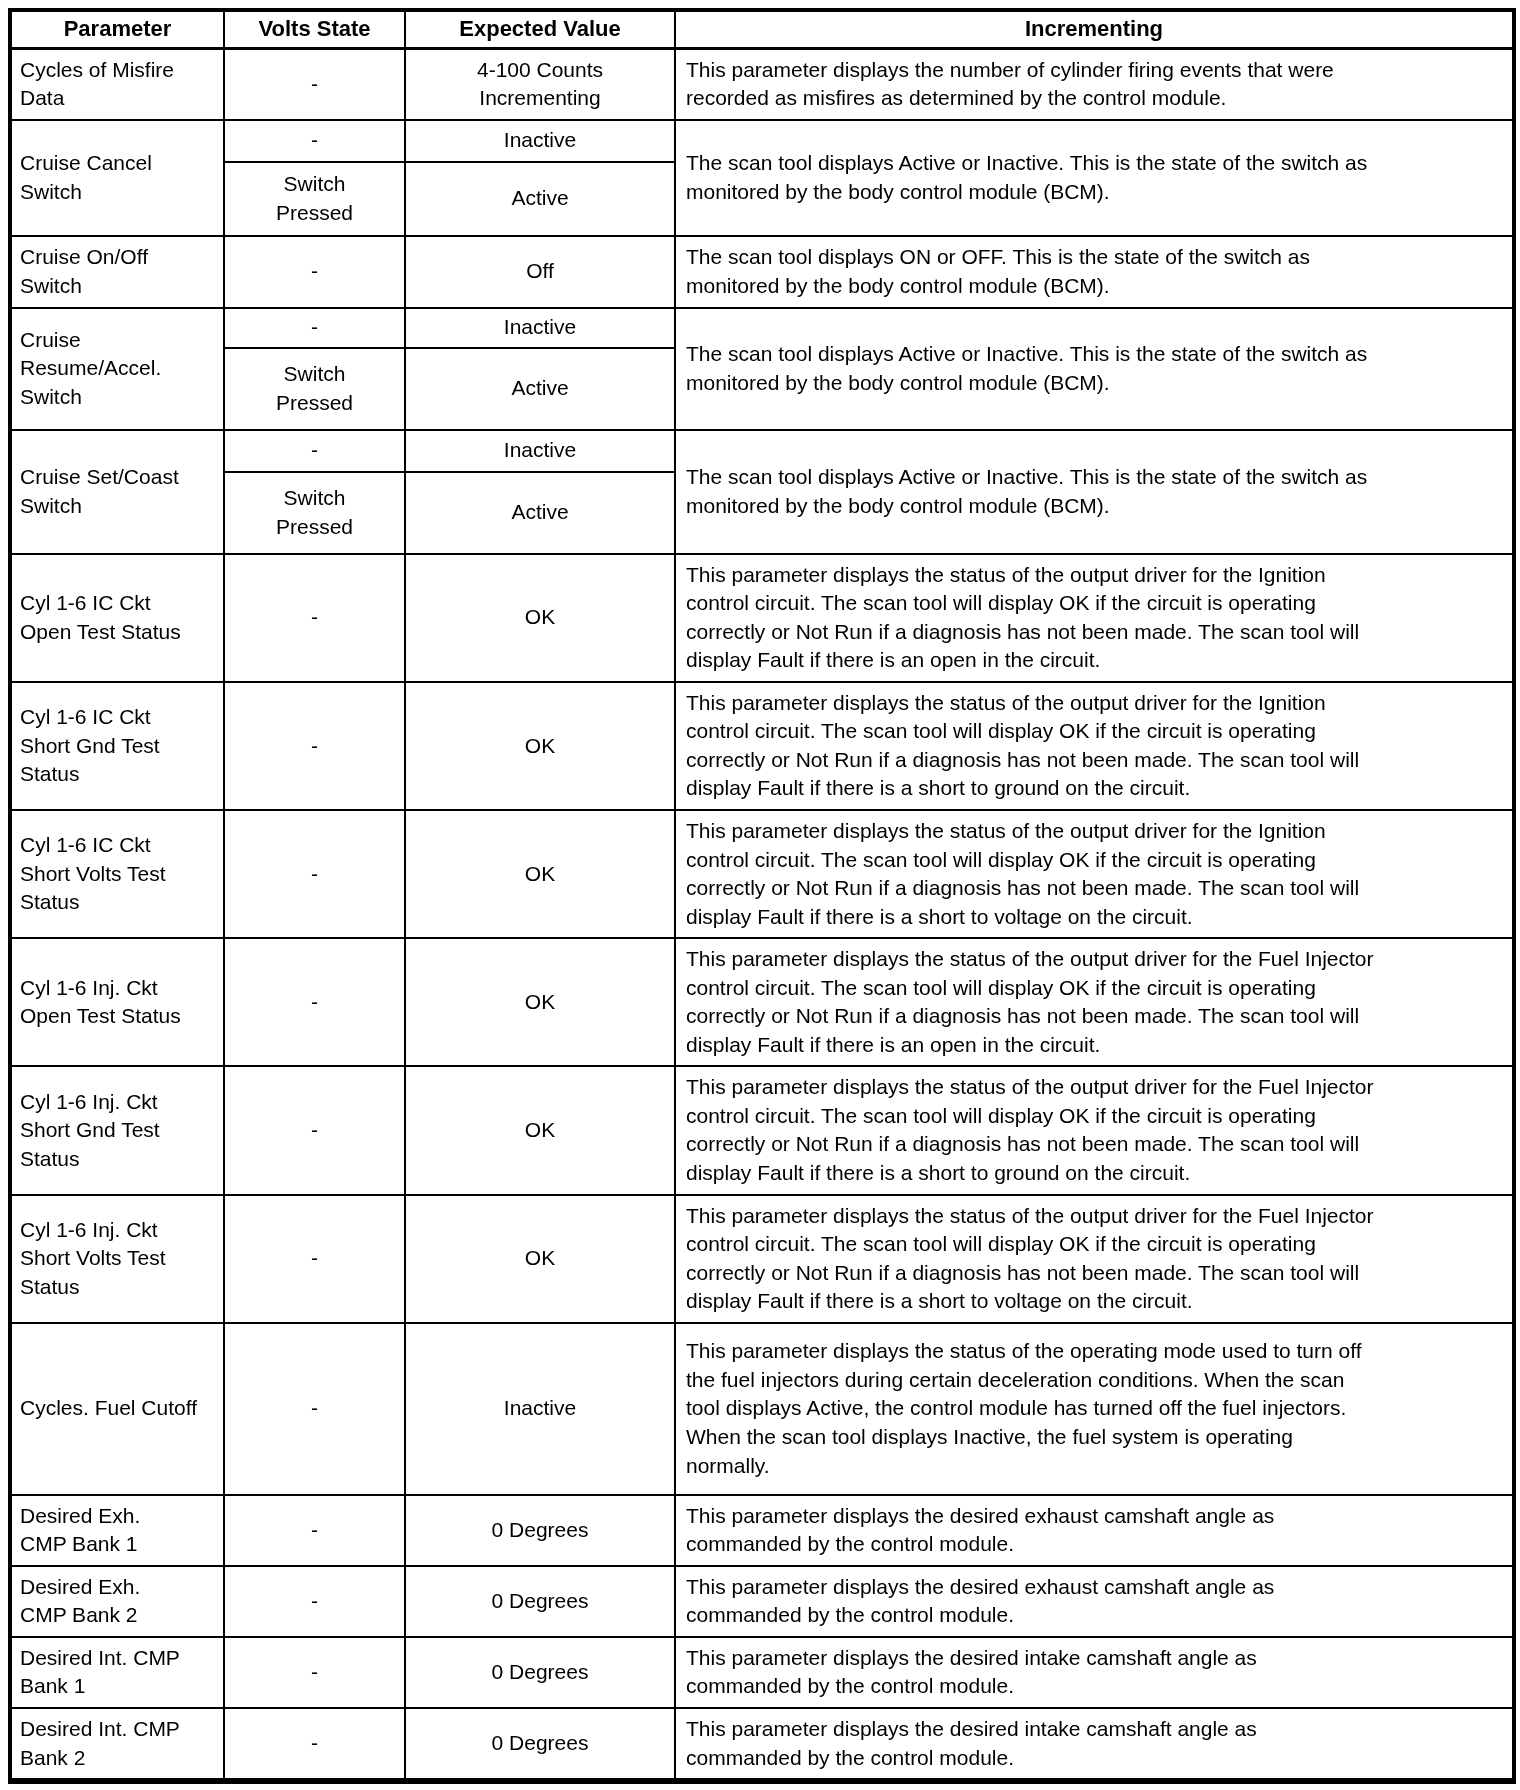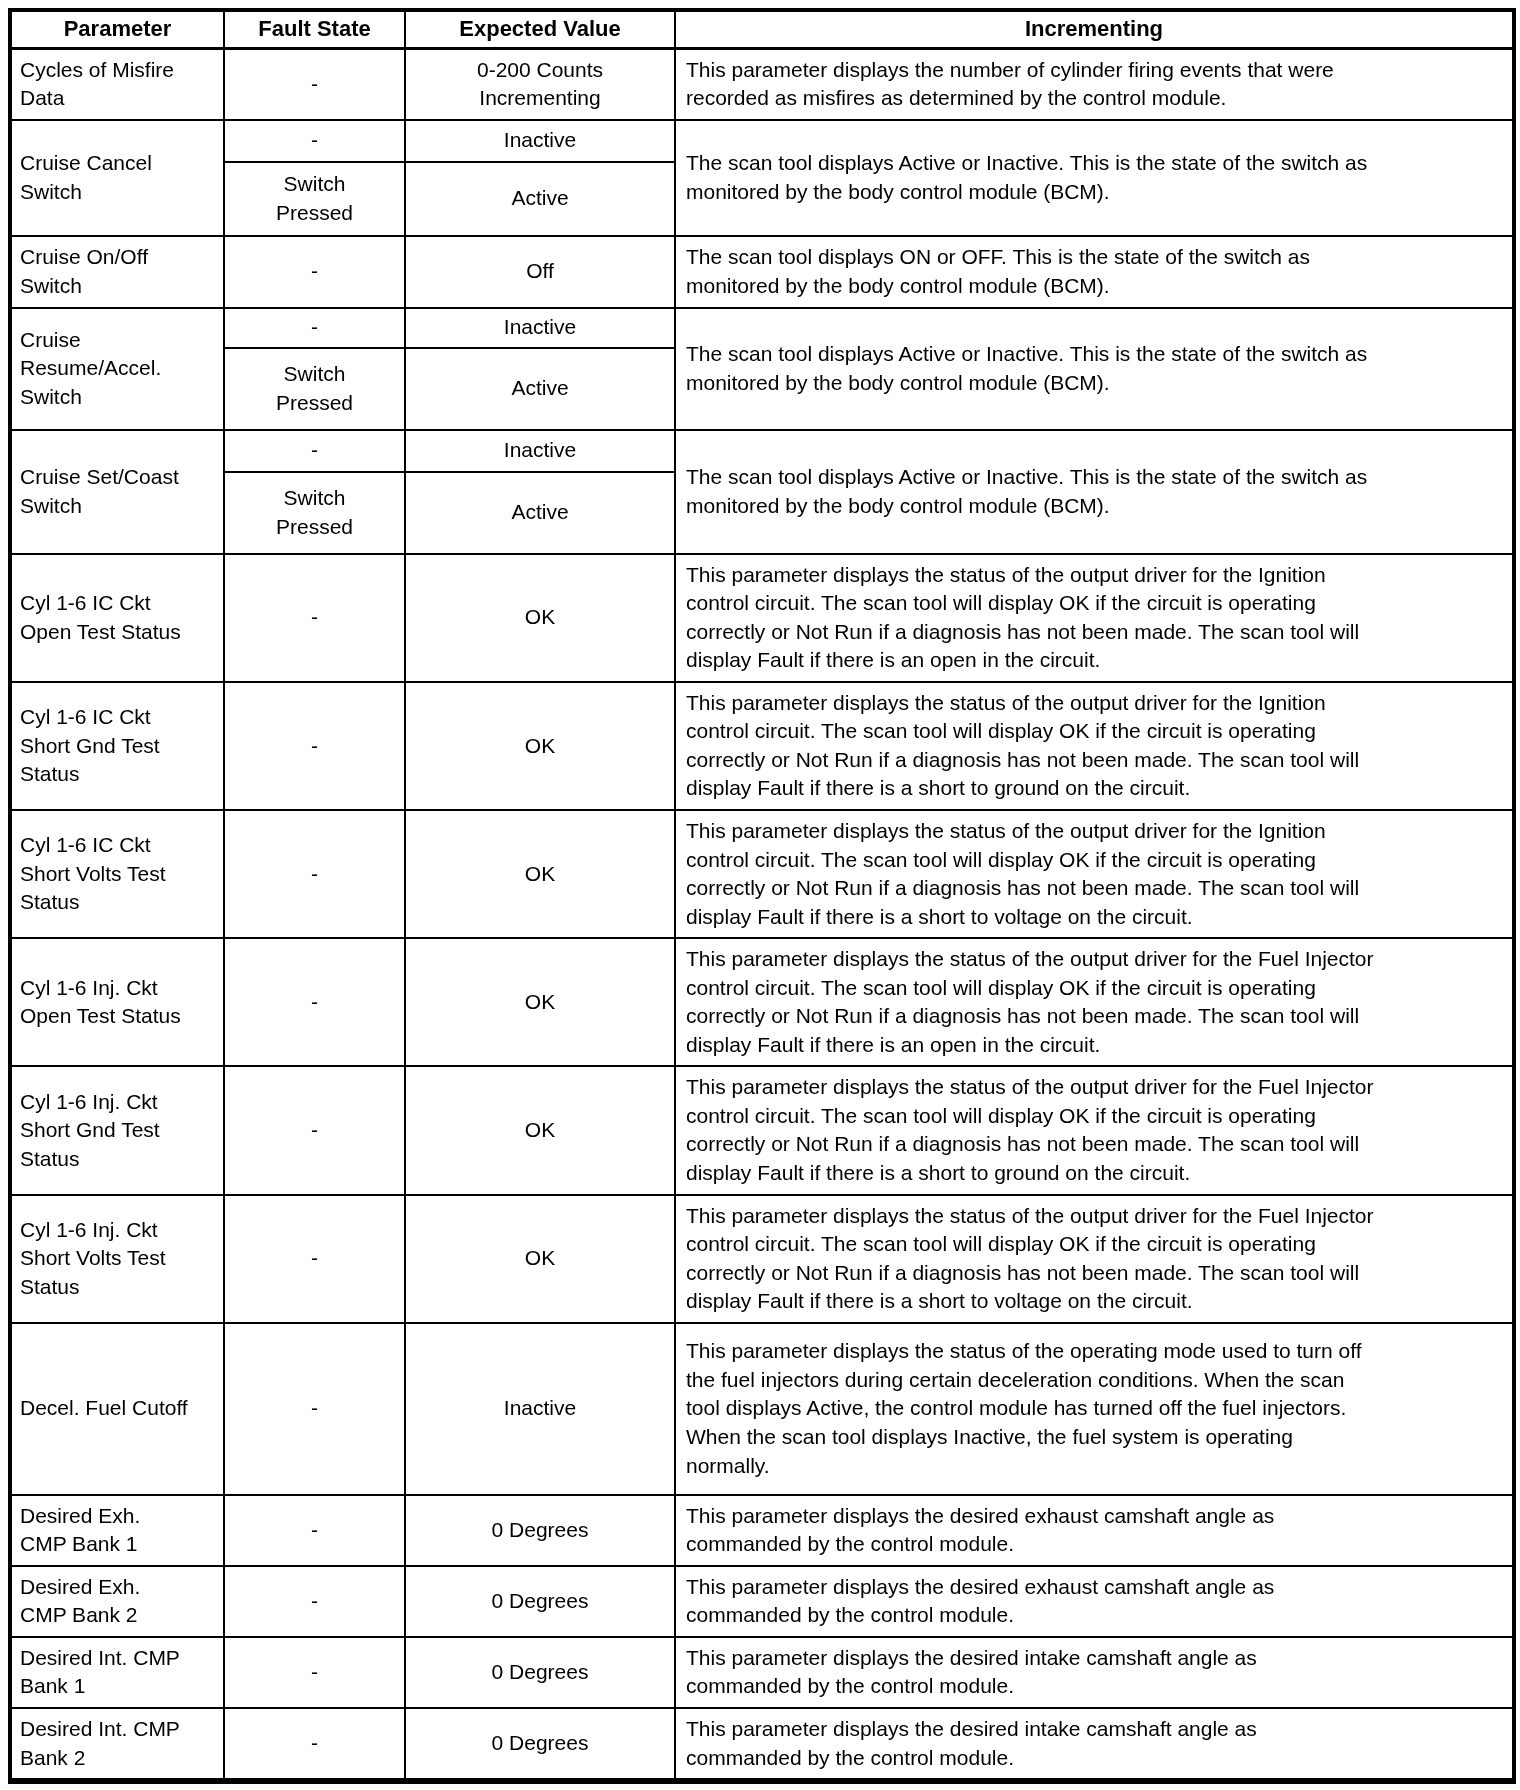--- a/index.html
+++ b/index.html
@@ -68,32 +68,32 @@
   <table class="param-table">
     <colgroup>
       <col class="c-param">
         <col class="c-state">
         <col class="c-expected">
         <col class="c-desc">
     </colgroup>
     <thead>
       <tr>
         <th>Parameter</th>
-        <th>Fault State</th>
+        <th>Volts State</th>
         <th>Expected Value</th>
         <th>Incrementing</th>
       </tr>
     </thead>
     <tbody>
 
       <tr style="height:64px">
         <td class="param">Cycles of Misfire
 Data</td>
         <td class="center">-</td>
-        <td class="center">0-200 Counts
+        <td class="center">4-100 Counts
 Incrementing</td>
         <td class="desc">This parameter displays the number of cylinder firing events that were
 recorded as misfires as determined by the control module.</td>
       </tr>
 
       <tr style="height:42px">
         <td class="param" rowspan="2">Cruise Cancel
 Switch</td>
         <td class="center">-</td>
         <td class="center">Inactive</td>
@@ -208,21 +208,21 @@
 Status</td>
         <td class="center">-</td>
         <td class="center">OK</td>
         <td class="desc">This parameter displays the status of the output driver for the Fuel Injector
 control circuit. The scan tool will display OK if the circuit is operating
 correctly or Not Run if a diagnosis has not been made. The scan tool will
 display Fault if there is a short to voltage on the circuit.</td>
       </tr>
 
       <tr style="height:172px">
-        <td class="param">Decel. Fuel Cutoff</td>
+        <td class="param">Cycles. Fuel Cutoff</td>
         <td class="center">-</td>
         <td class="center">Inactive</td>
         <td class="desc">This parameter displays the status of the operating mode used to turn off
 the fuel injectors during certain deceleration conditions. When the scan
 tool displays Active, the control module has turned off the fuel injectors.
 When the scan tool displays Inactive, the fuel system is operating
 normally.</td>
       </tr>
 
       <tr style="height:70px">

